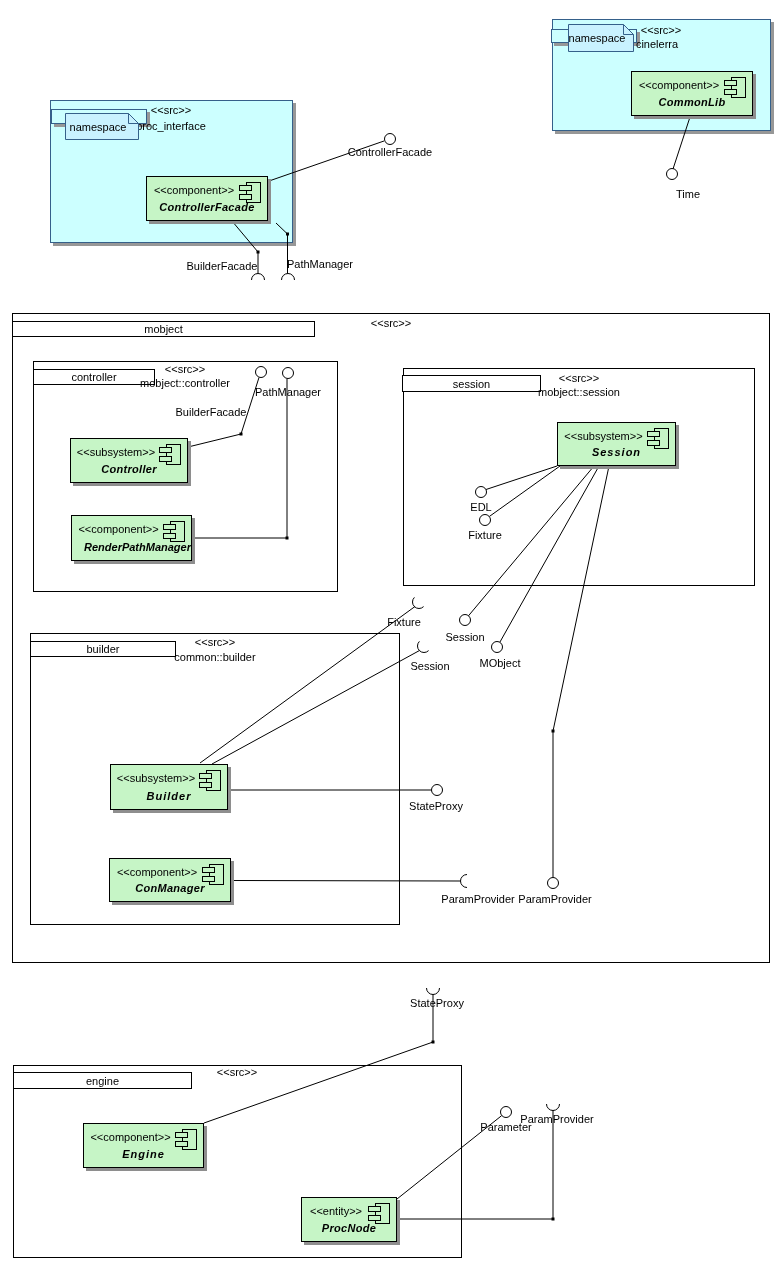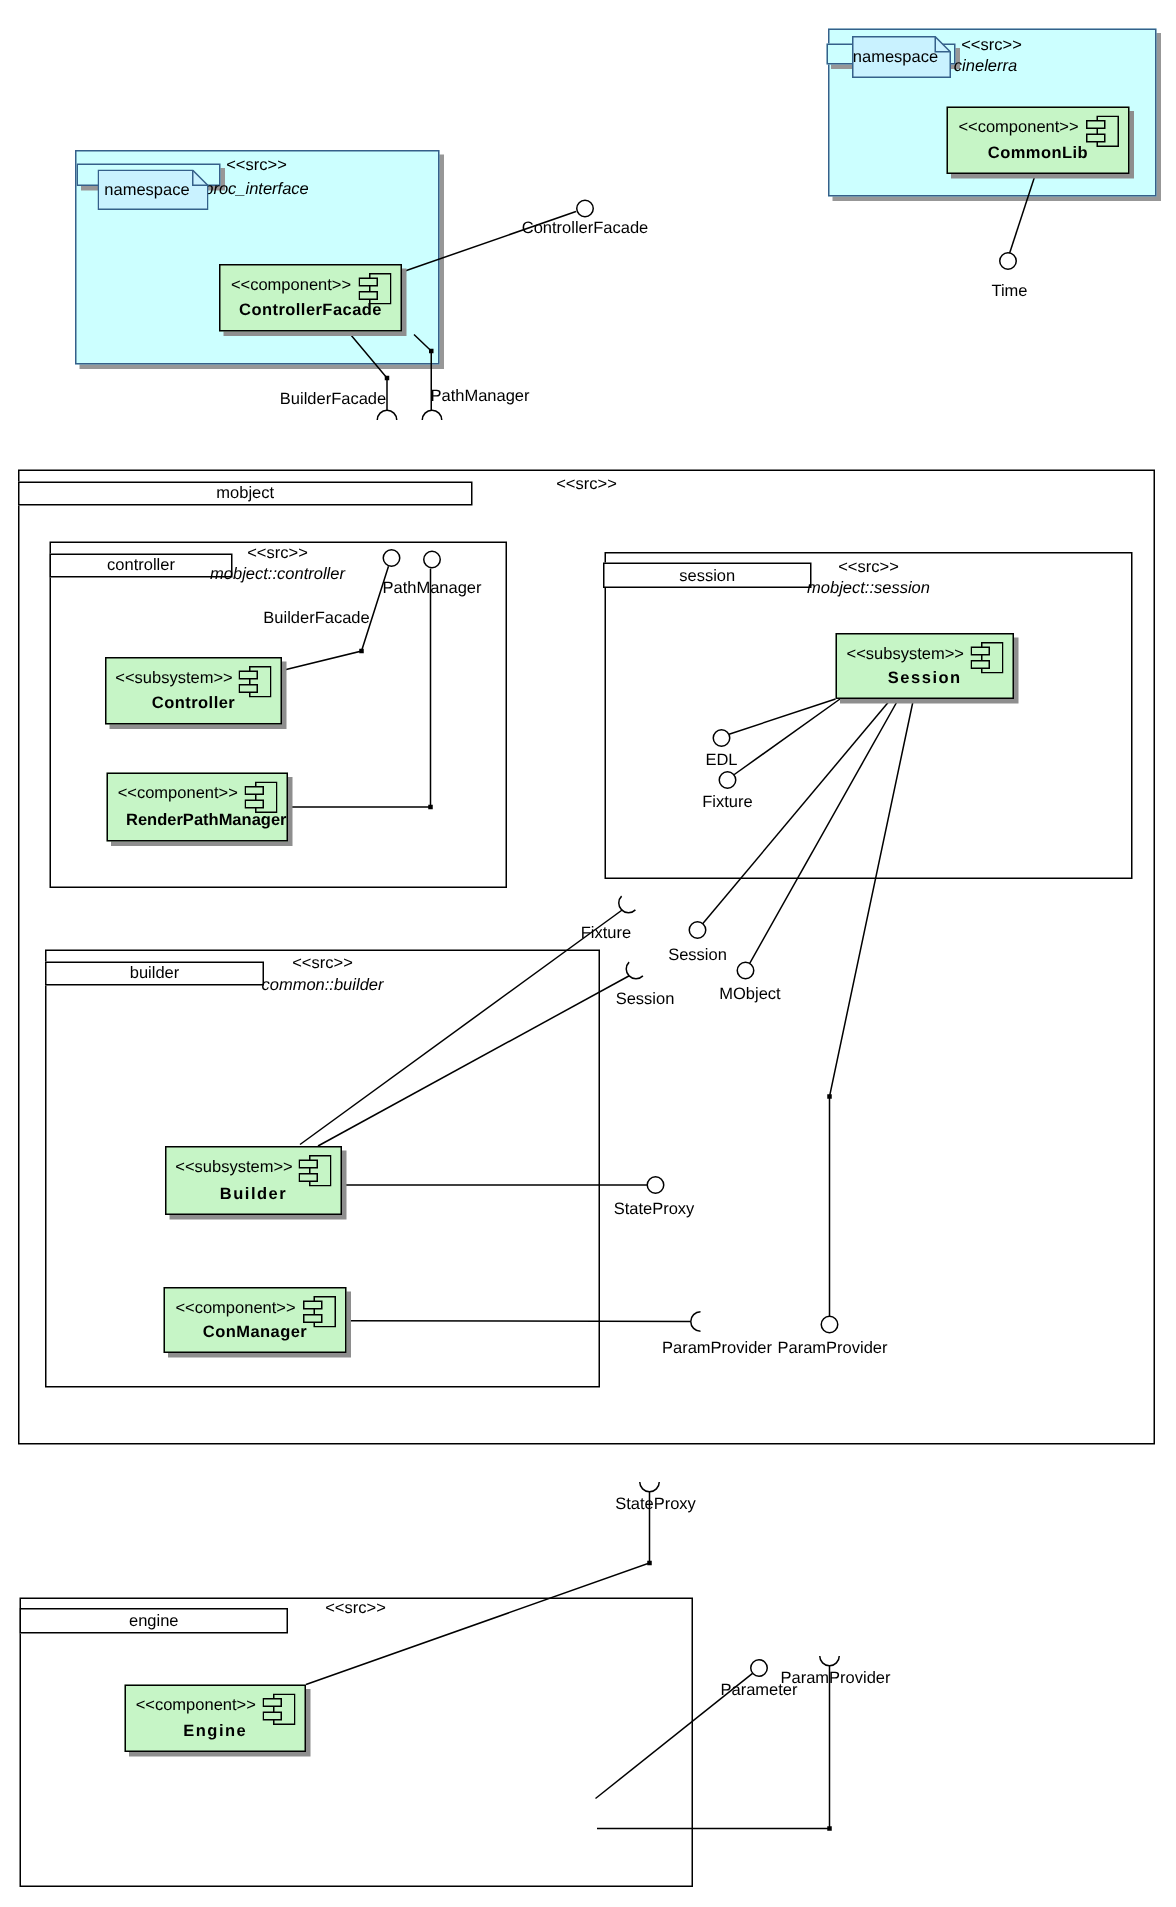--- a/index.html
+++ b/index.html
@@ -3,26 +3,26 @@
 <meta charset="utf-8">
 <style>
   html,body{margin:0;padding:0;background:#ffffff;}
   .stage{position:relative;width:784px;height:1271px;background:#ffffff;overflow:hidden;
          font-family:"Liberation Sans","DejaVu Sans",sans-serif;font-size:11px;color:#000;}
   .tab{position:absolute;border:1px solid #000;background:#fff;text-align:center;z-index:2;box-sizing:border-box;margin-top:24px;}
   .body{position:absolute;border:1px solid #000;background:#fff;z-index:1;box-sizing:border-box;}
   .cyan{background:#ccffff;border-color:#35608a;}
   .shadow{box-shadow:3px 3px 0 0 #979797;}
   .pst{position:absolute;transform:translateX(-50%);white-space:nowrap;z-index:2;line-height:13px;text-align:right;}
-  .italic{font-style:italic;}
+  .italic{}
   .note{position:absolute;z-index:3;}
   .note .ntxt{position:absolute;left:0;right:8px;top:0;bottom:0;display:flex;align-items:center;justify-content:center;}
   .comp{position:absolute;background:#c6f5c6;border:1px solid #000;box-shadow:3px 3px 0 0 #8e8e8e;z-index:4;box-sizing:border-box;}
   .comp-st{position:absolute;top:7px;left:2px;right:28px;text-align:center;white-space:nowrap;}
-  .comp-nm{position:absolute;bottom:7px;left:0;right:0;text-align:center;font-weight:bold;letter-spacing:0.3px;white-space:nowrap;}
+  .comp-nm{position:absolute;bottom:7px;left:0;right:0;text-align:center;font-weight:bold;letter-spacing:0.3px;white-space:nowrap;font-style:italic;}
   .comp-icon{position:absolute;top:5px;right:6px;}
   .lbl{position:absolute;transform:translateX(-50%);white-space:nowrap;z-index:5;line-height:13px;}
   svg.wires{position:absolute;left:0;top:0;z-index:3;pointer-events:none;}
 </style>
 </head>
 <body>
 
 <div class="stage">
 
   <div class="tab cyan shadow" style="left:51px;top:85px;width:96px;height:15px;line-height:14px;">proc</div>
@@ -196,22 +196,31 @@
   <div class="comp" style="left:83px;top:1123px;width:121px;height:45px;">
     <div class="comp-st">&lt;&lt;component&gt;&gt;</div>
     <div class="comp-nm" style="letter-spacing:1px;">Engine</div>
     <svg class="comp-icon" width="22" height="21">
       <rect x="7.5" y="0.5" width="14" height="20" fill="#c6f5c6" stroke="#000"></rect>
       <rect x="0.5" y="3.5" width="12" height="5" fill="#c6f5c6" stroke="#000"></rect>
       <rect x="0.5" y="12.5" width="12" height="5" fill="#c6f5c6" stroke="#000"></rect>
     </svg>
   </div>
 
-
-  <div class="lbl" style="left:673px;top:188px;text-align:right;">Time</div>
+  <div class="comp" style="left:301px;top:1197px;width:96px;height:45px;">
+    <div class="comp-st">&lt;&lt;entity&gt;&gt;</div>
+    <div class="comp-nm">ProcNode</div>
+    <svg class="comp-icon" width="22" height="21">
+      <rect x="7.5" y="0.5" width="14" height="20" fill="#c6f5c6" stroke="#000"></rect>
+      <rect x="0.5" y="3.5" width="12" height="5" fill="#c6f5c6" stroke="#000"></rect>
+      <rect x="0.5" y="12.5" width="12" height="5" fill="#c6f5c6" stroke="#000"></rect>
+    </svg>
+  </div>
+
+  <div class="lbl" style="left:688px;top:188px;text-align:right;">Time</div>
   <div class="lbl" style="left:390px;top:146px;">ControllerFacade</div>
   <div class="lbl" style="left:222px;top:260px;">BuilderFacade</div>
   <div class="lbl" style="left:320px;top:258px;">PathManager</div>
   <div class="lbl" style="left:288px;top:386px;">PathManager</div>
   <div class="lbl" style="left:211px;top:406px;">BuilderFacade</div>
   <div class="lbl" style="left:481px;top:501px;">EDL</div>
   <div class="lbl" style="left:485px;top:529px;">Fixture</div>
   <div class="lbl" style="left:404px;top:616px;">Fixture</div>
   <div class="lbl" style="left:465px;top:631px;">Session</div>
   <div class="lbl" style="left:430px;top:660px;">Session</div>

